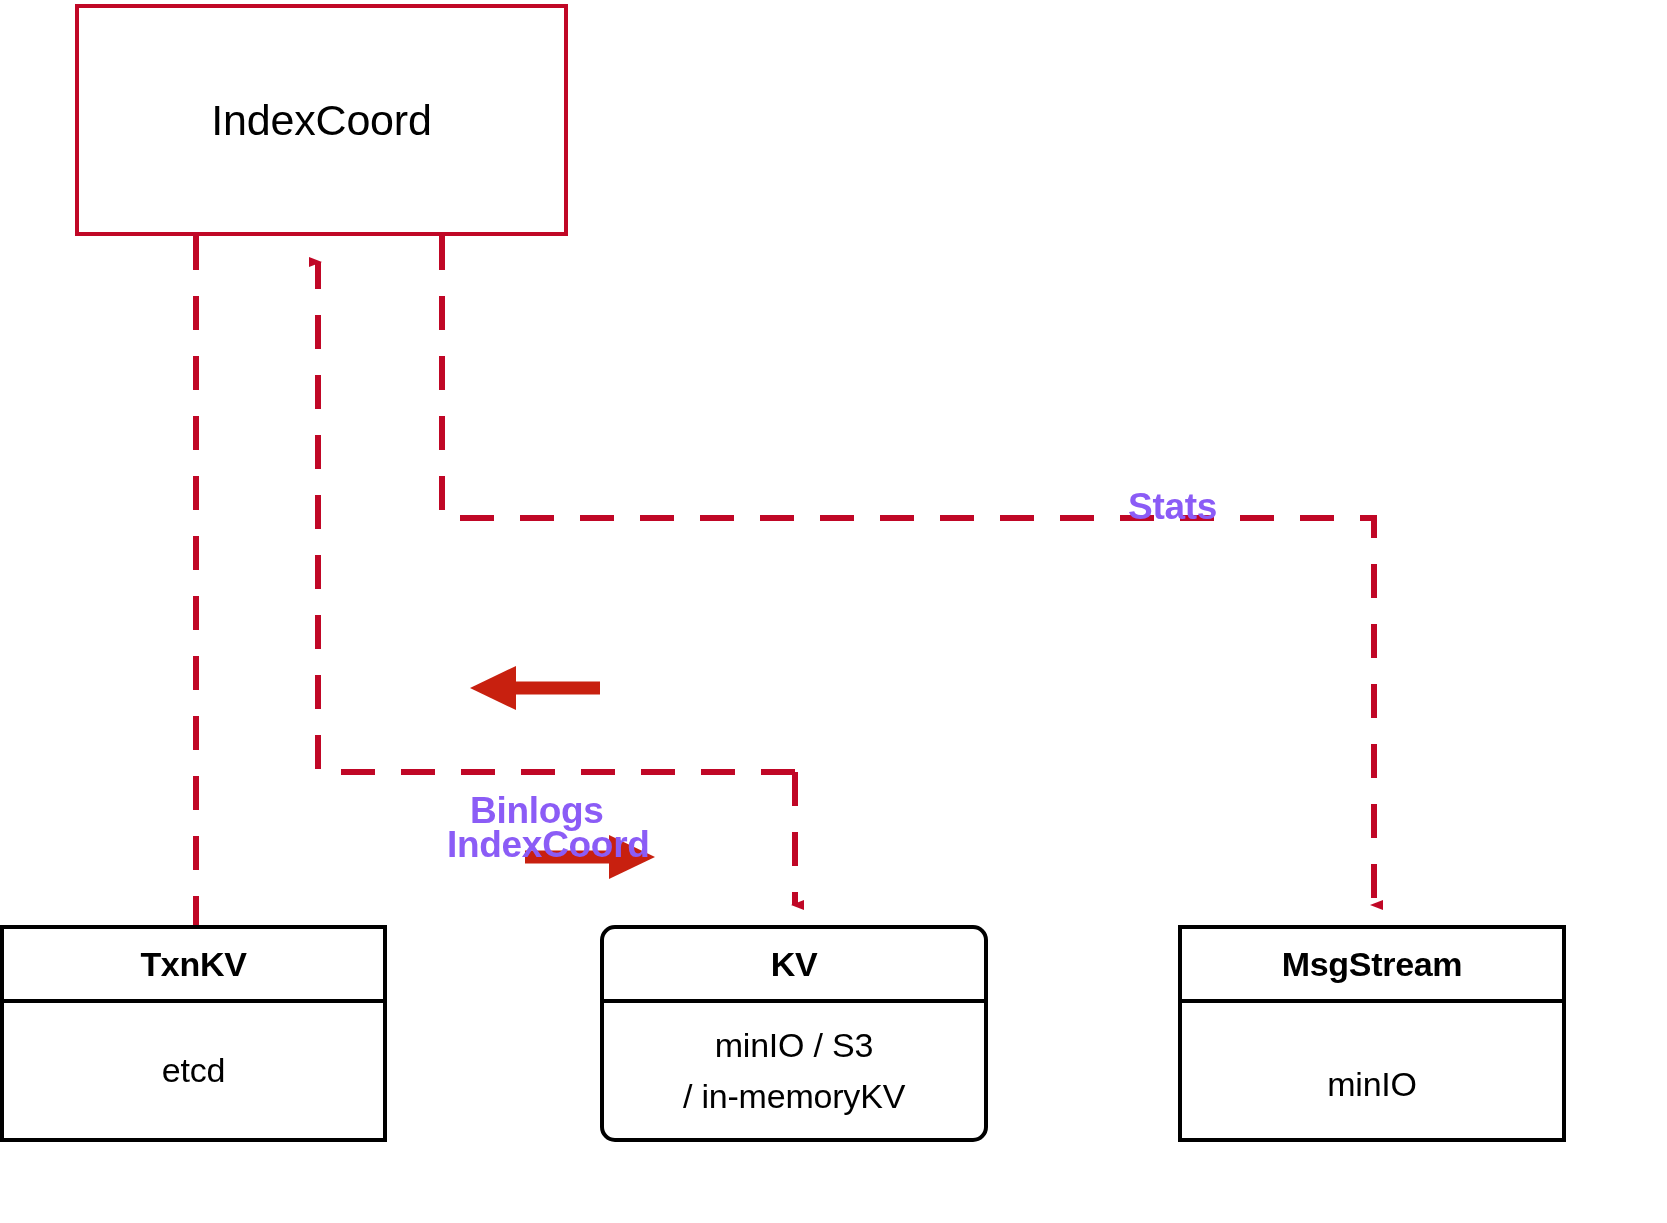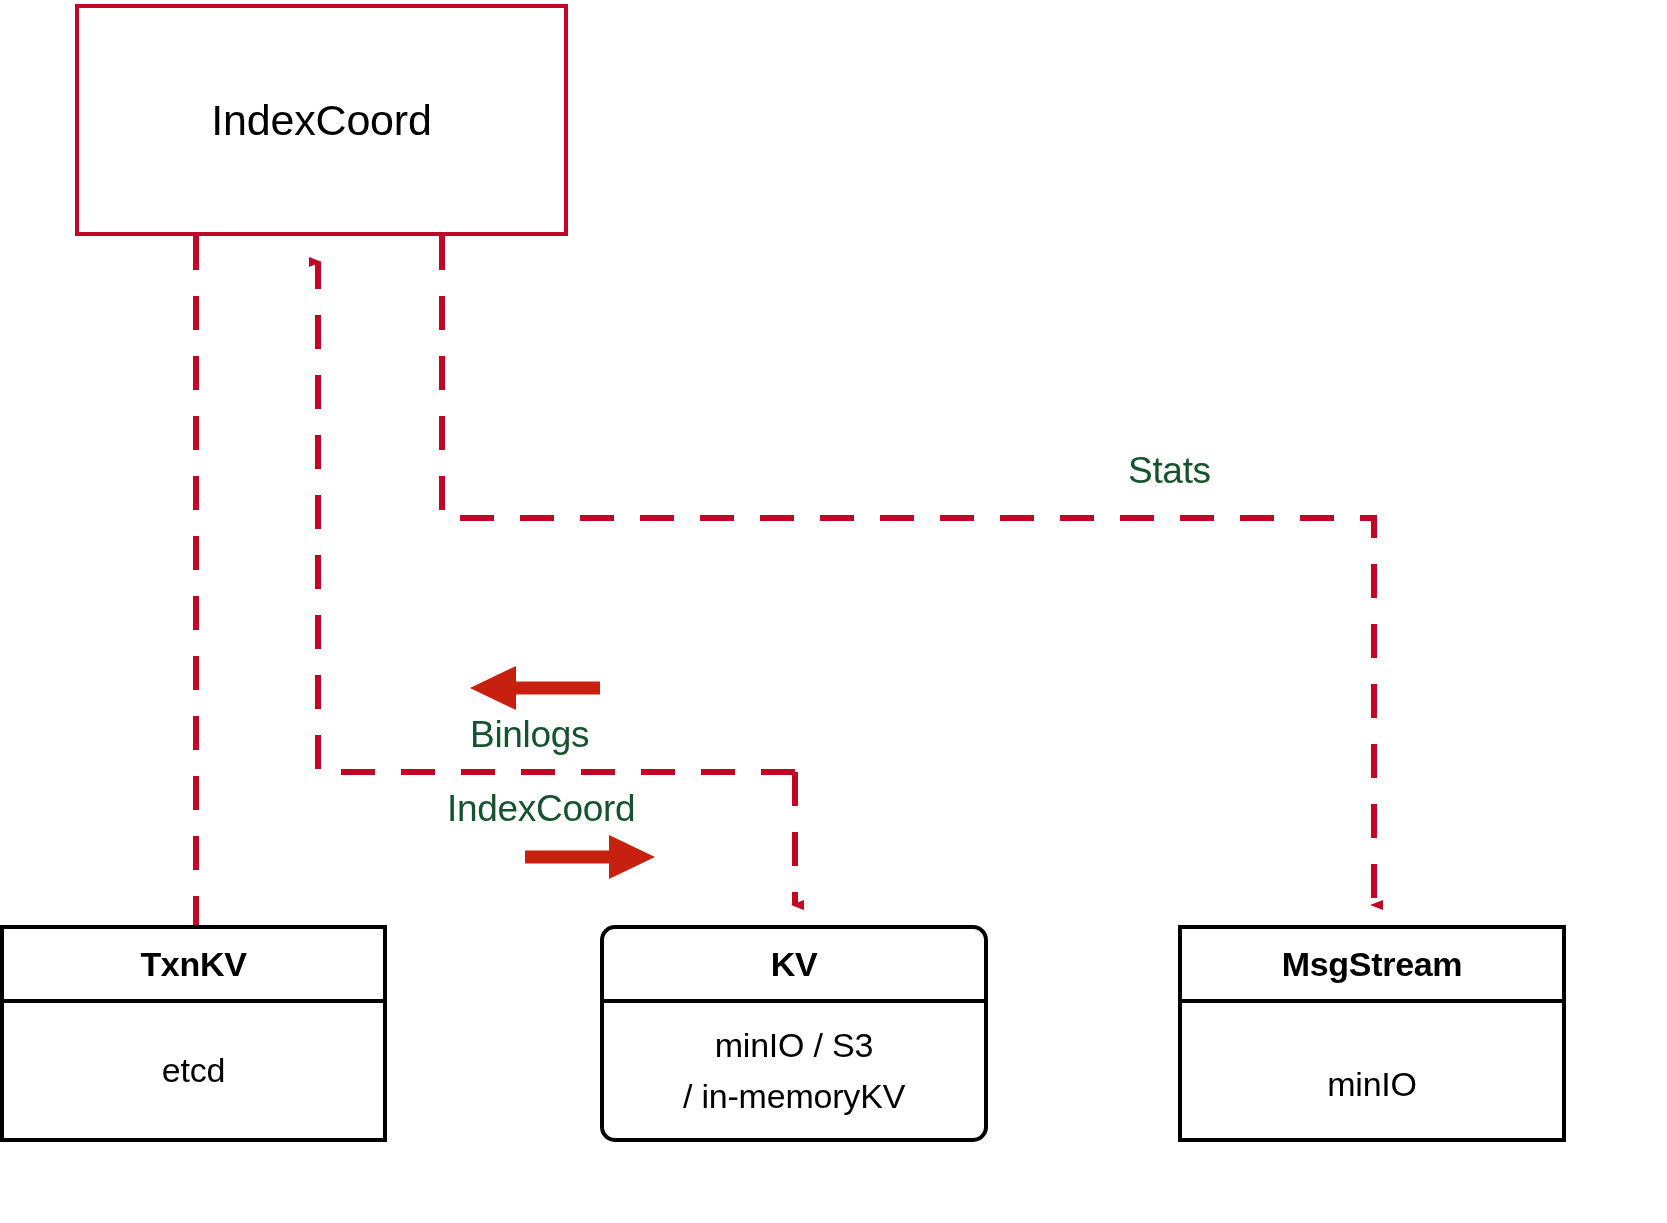--- a/index.html
+++ b/index.html
@@ -82,25 +82,26 @@
     letter-spacing: -0.2px;
     line-height: 1.25;
     text-align: center;
     white-space: nowrap;
   }
 
   
   .edge-label {
     position: absolute;
     font-size: 37px;
-    color: #14532d;
-    font-weight: 400;
+    color: #8b5cf6;
+    font-weight: 700;
     white-space: nowrap;
     letter-spacing: -0.3px;
     line-height: 1;
+    margin-top: 36px;
   }
 </style>
 </head>
 <body>
 
 <div id="diagram-root">
 
   <svg id="diagram-svg" viewBox="0 0 1667 1223" xmlns="http://www.w3.org/2000/svg">
     <defs>
       <marker id="arrow-dash-down" markerWidth="16" markerHeight="16" refX="5" refY="9" orient="auto" markerUnits="userSpaceOnUse">
@@ -157,17 +158,17 @@
     <div class="store-header">
       <span class="store-header-label">MsgStream</span>
     </div>
     <div class="store-body">
       <span class="store-body-line">minIO</span>
     </div>
   </div>
 
   <div class="edge-label" style="left:1128px; top:452px;">Stats</div>
 
-  <div class="edge-label" style="left:470px; top:716px;">Binlogs</div>
+  <div class="edge-label" style="left:470px; top:756px;">Binlogs</div>
 
   <div class="edge-label" style="left:447px; top:790px;">IndexCoord</div>
 
 </div>
 
 </body></html>

